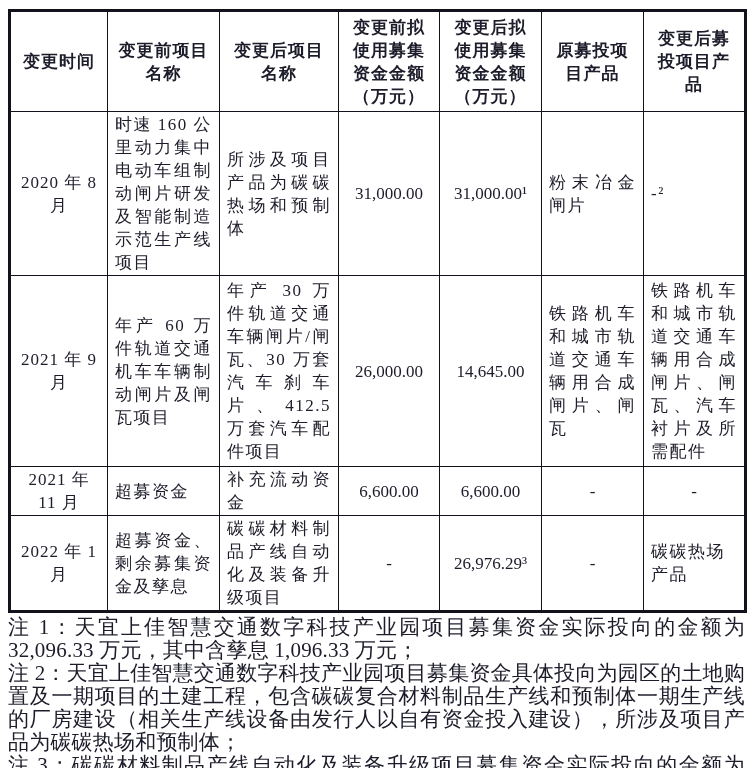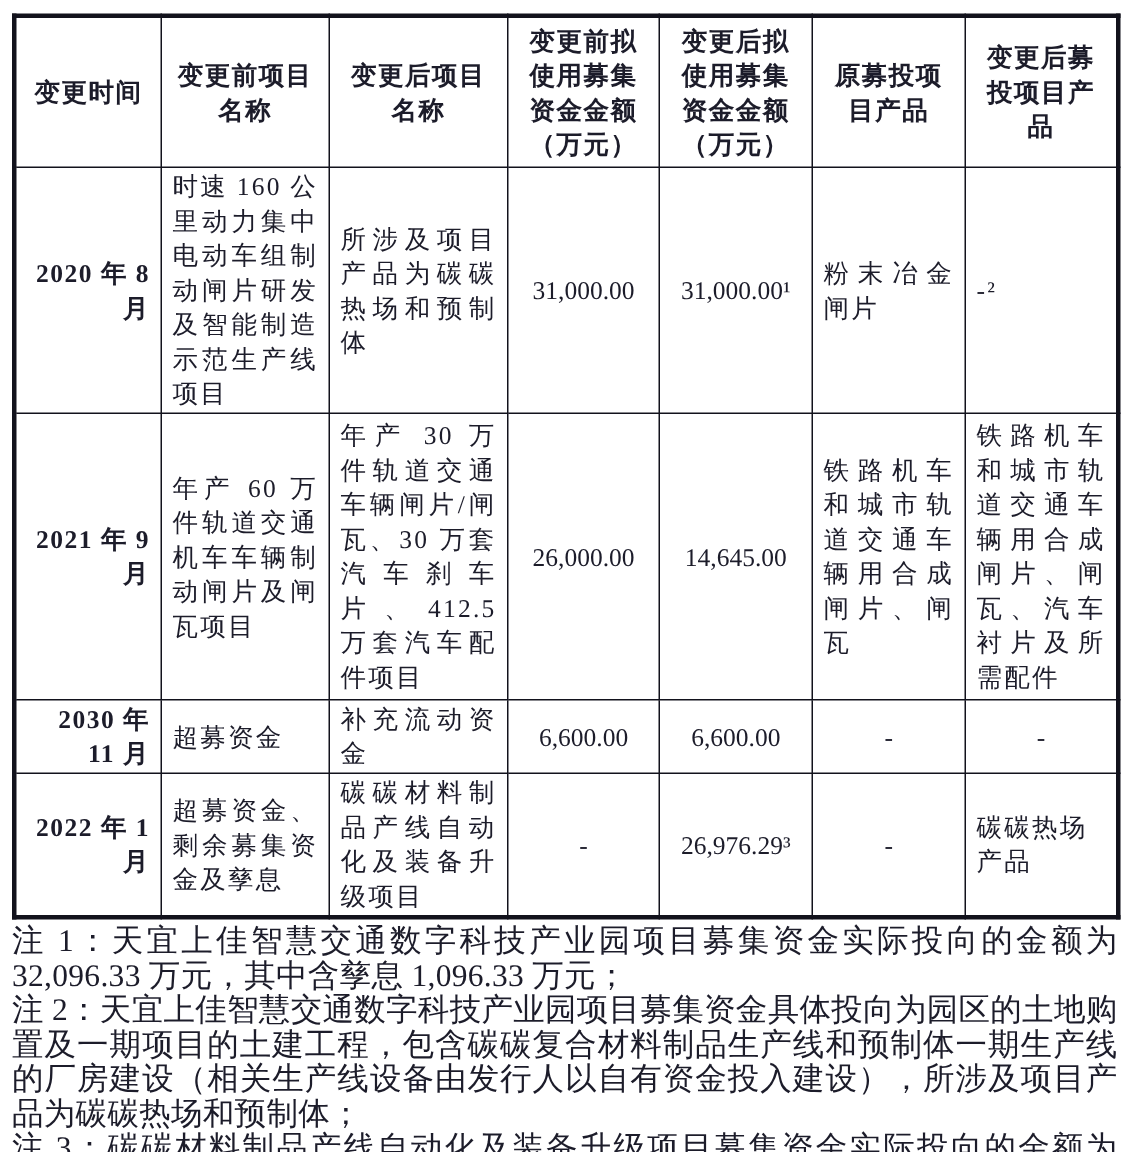--- a/index.html
+++ b/index.html
@@ -40,23 +40,22 @@
     letter-spacing: 1px;
     padding: 1px 2px;
   }
   thead tr      { height: 101px; }
   tbody tr.r0   { height: 160px; }
   tbody tr.r1   { height: 191px; }
   tbody tr.r2   { height: 46px;  }
   tbody tr.r3   { height: 95px;  }
   td.c-date {
     white-space: pre-line;
-    text-align: right;
+    text-align: center;
     letter-spacing: 1px;
-    font-weight: bold;
   }
   td.c-text {
     text-align: justify;
     letter-spacing: 1.5px;
     font-family: Liberation Serif, serif;
   }
   td.c-amt {
     text-align: center;
     letter-spacing: 0;
   }
@@ -128,21 +127,21 @@
         <td class="c-date">2021 年 9
 月</td>
         <td class="c-text">年产 60 万件轨道交通机车车辆制动闸片及闸瓦项目</td>
         <td class="c-text">年产 30 万件轨道交通车辆闸片/闸瓦、30 万套汽车刹车片、412.5 万套汽车配件项目</td>
         <td class="c-amt">26,000.00</td>
         <td class="c-amt">14,645.00</td>
         <td class="c-text">铁路机车和城市轨道交通车辆用合成闸片、闸瓦</td>
         <td class="c-text">铁路机车和城市轨道交通车辆用合成闸片、闸瓦、汽车衬片及所需配件</td>
       </tr>
       <tr class="r2">
-        <td class="c-date">2030 年
+        <td class="c-date">2021 年
 11 月</td>
         <td class="c-left">超募资金</td>
         <td class="c-text">补充流动资金</td>
         <td class="c-amt">6,600.00</td>
         <td class="c-amt">6,600.00</td>
         <td class="c-amt">-</td>
         <td class="c-amt">-</td>
       </tr>
       <tr class="r3">
         <td class="c-date">2022 年 1

